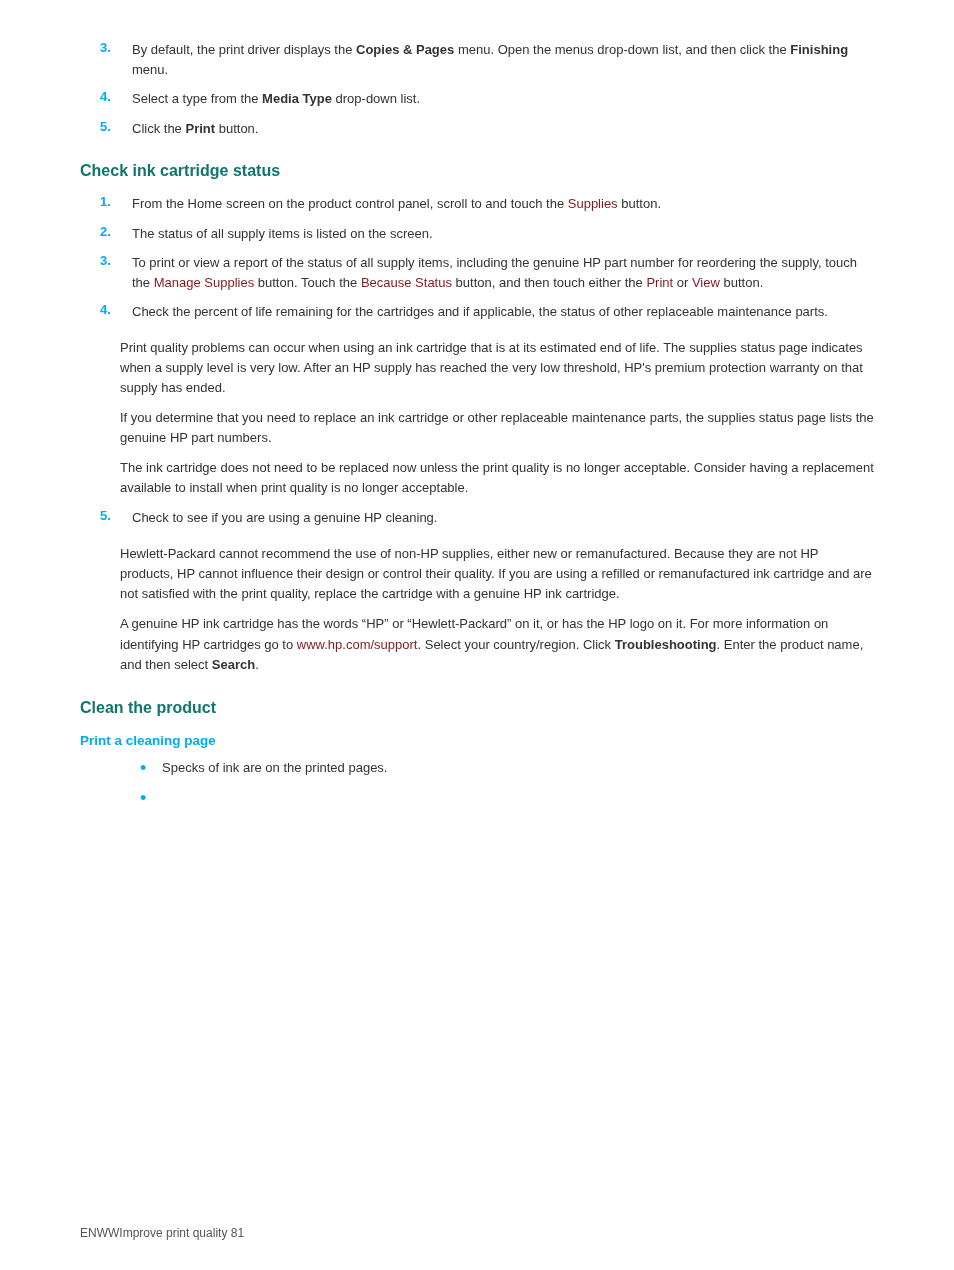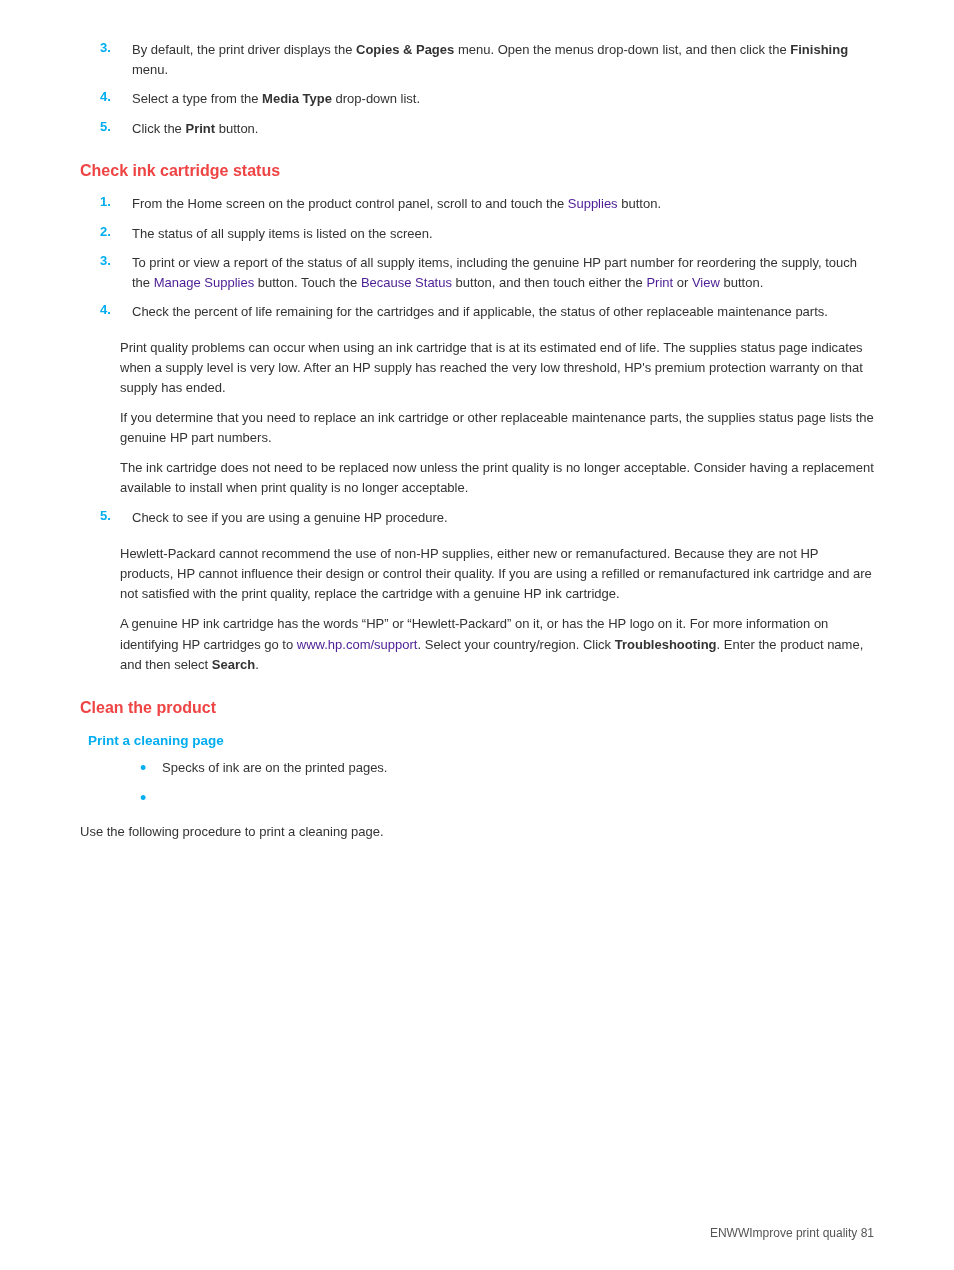--- a/index.html
+++ b/index.html
@@ -41,47 +41,47 @@
       min-width: 24px;
       margin-right: 8px;
     }
 
     .numbered-list li .content {
       flex: 1;
       line-height: 1.5;
     }
 
     .section-heading {
-      color: #ef4444;
+      color: #0f766e;
       font-size: 16px;
       font-weight: bold;
       margin: 24px 0 14px 0;
       border-bottom: none;
     }
 
     .sub-heading {
       color: #00adef;
       font-size: 13.5px;
       font-weight: bold;
-      margin: 16px 0 10px 8px;
+      margin: 16px 0 10px 0;
     }
 
     .body-text {
       line-height: 1.55;
       margin-bottom: 10px;
       padding-left: 40px;
     }
 
     .body-text-full {
       line-height: 1.55;
       margin-bottom: 10px;
     }
 
     .link {
-      color: #4c1d95;
+      color: #7f1d1d;
       text-decoration: none;
     }
 
     .bullet-list {
       list-style: none;
       padding: 0;
       margin: 8px 0 10px 60px;
     }
 
     .bullet-list li {
@@ -99,21 +99,21 @@
       min-width: 12px;
     }
 
     .footer {
       position: fixed;
       bottom: 30px;
       left: 0;
       right: 0;
       width: 954px;
       display: flex;
-      justify-content: flex-end;
+      justify-content: flex-start;
       padding: 0 80px;
       font-size: 12px;
       color: #555;
     }
 
     .para-indent {
       padding-left: 40px;
       margin-bottom: 10px;
       line-height: 1.55;
     }
@@ -175,21 +175,21 @@
   </ul>
 
   <p class="para-indent">Print quality problems can occur when using an ink cartridge that is at its estimated end of life. The supplies status page indicates when a supply level is very low. After an HP supply has reached the very low threshold, HP's premium protection warranty on that supply has ended.</p>
   <p class="para-indent">If you determine that you need to replace an ink cartridge or other replaceable maintenance parts, the supplies status page lists the genuine HP part numbers.</p>
   <p class="para-indent">The ink cartridge does not need to be replaced now unless the print quality is no longer acceptable. Consider having a replacement available to install when print quality is no longer acceptable.</p>
 
   <ul class="numbered-list">
     <li>
       <span class="num">5.</span>
       <span class="content">
-        Check to see if you are using a genuine HP procedure.
+        Check to see if you are using a genuine HP cleaning.
       </span>
     </li>
   </ul>
 
   <p class="para-indent">Hewlett-Packard cannot recommend the use of non-HP supplies, either new or remanufactured. Because they are not HP products, HP cannot influence their design or control their quality. If you are using a refilled or remanufactured ink cartridge and are not satisfied with the print quality, replace the cartridge with a genuine HP ink cartridge.</p>
 
   <p class="para-indent">
     A genuine HP ink cartridge has the words “HP” or “Hewlett-Packard” on it, or has the HP logo on it. For more information on identifying HP cartridges go to <a class="link">www.hp.com/support</a>. Select your country/region. Click <strong>Troubleshooting</strong>. Enter the product name, and then select <strong>Search</strong>.
   </p>
 
@@ -201,20 +201,19 @@
   <ul class="bullet-list">
     <li>
       <span class="bullet-dot">•</span>
       <span>Specks of ink are on the printed pages.</span>
     </li>
     <li>
       <span class="bullet-dot">•</span>
     </li>
   </ul>
 
-  <p class="body-text-full">Use the following procedure to print a cleaning page.</p>
 
 </div>
 
 <div class="footer">
   <span>ENWW</span>
   <span>Improve print quality    81</span>
 </div>
 
 </body></html>

